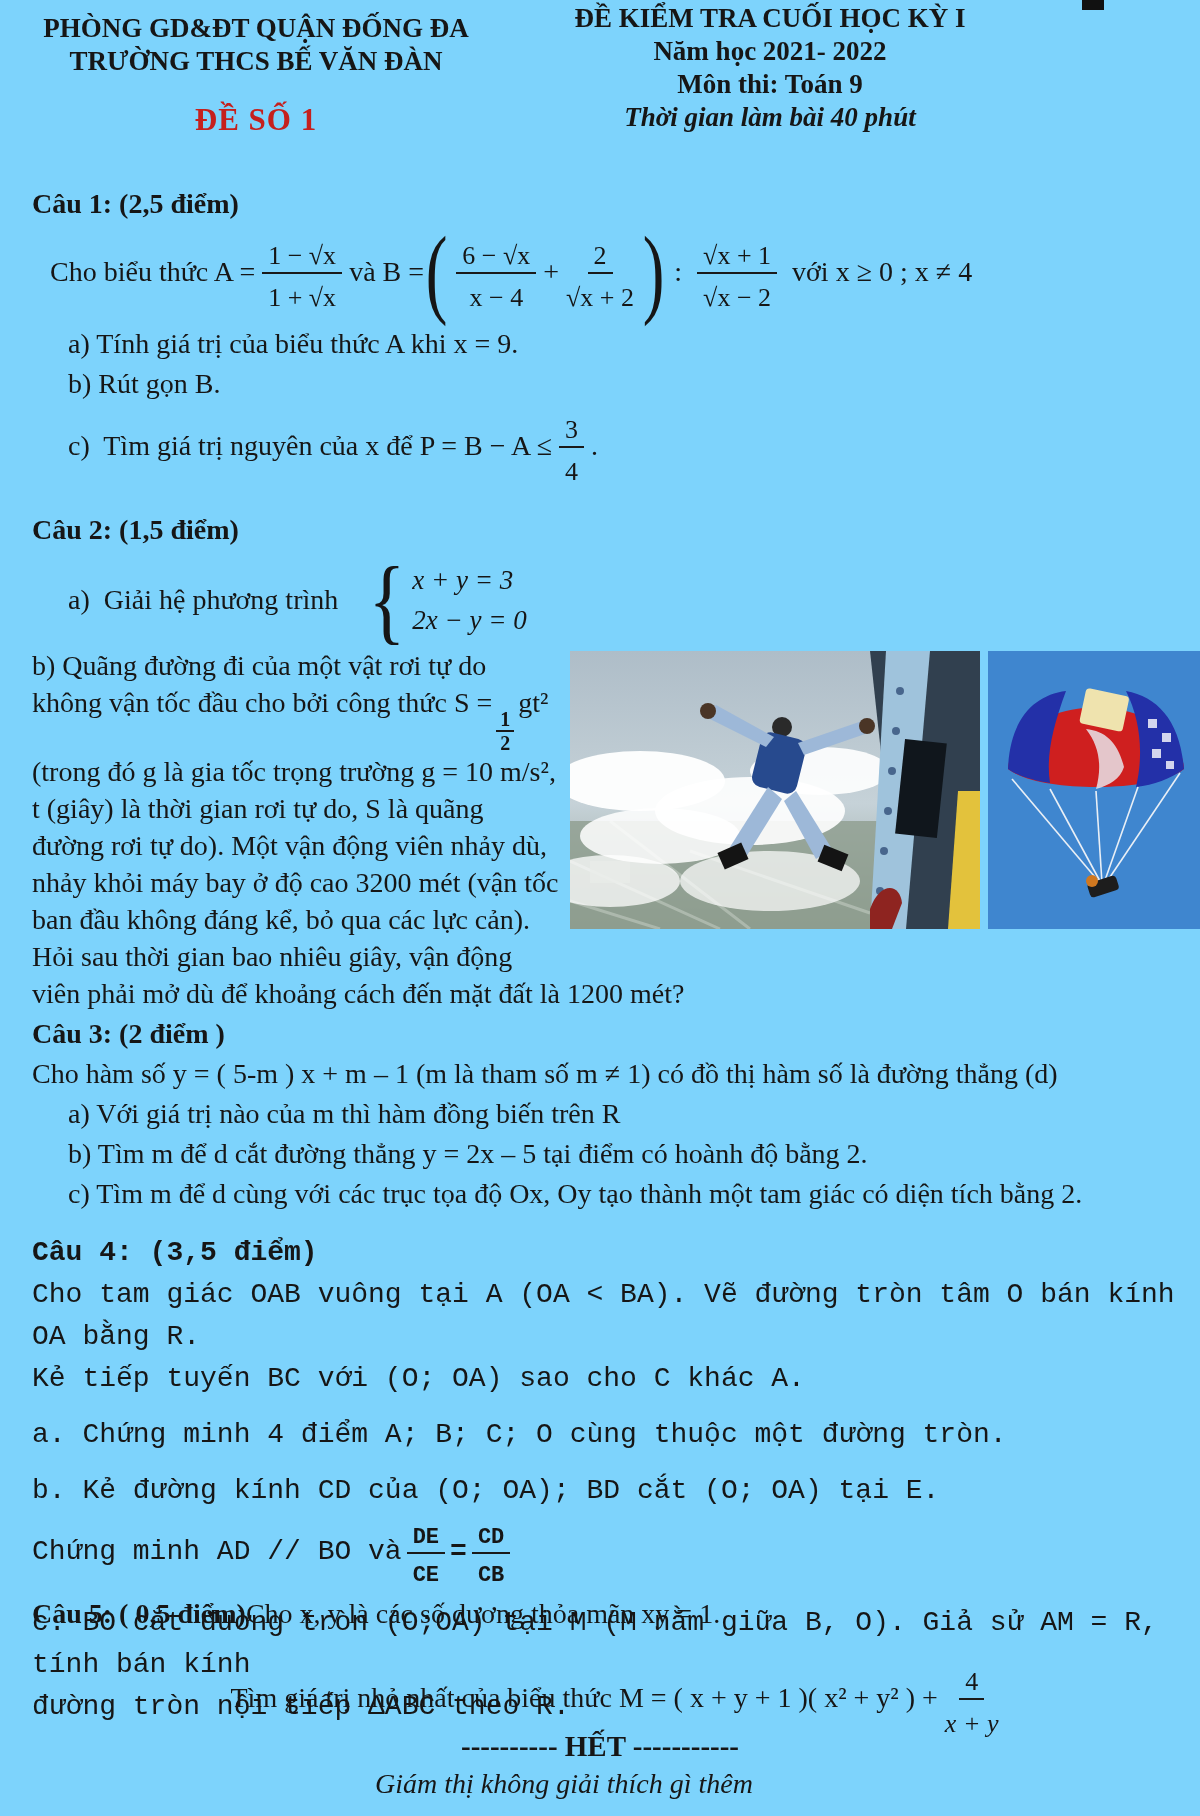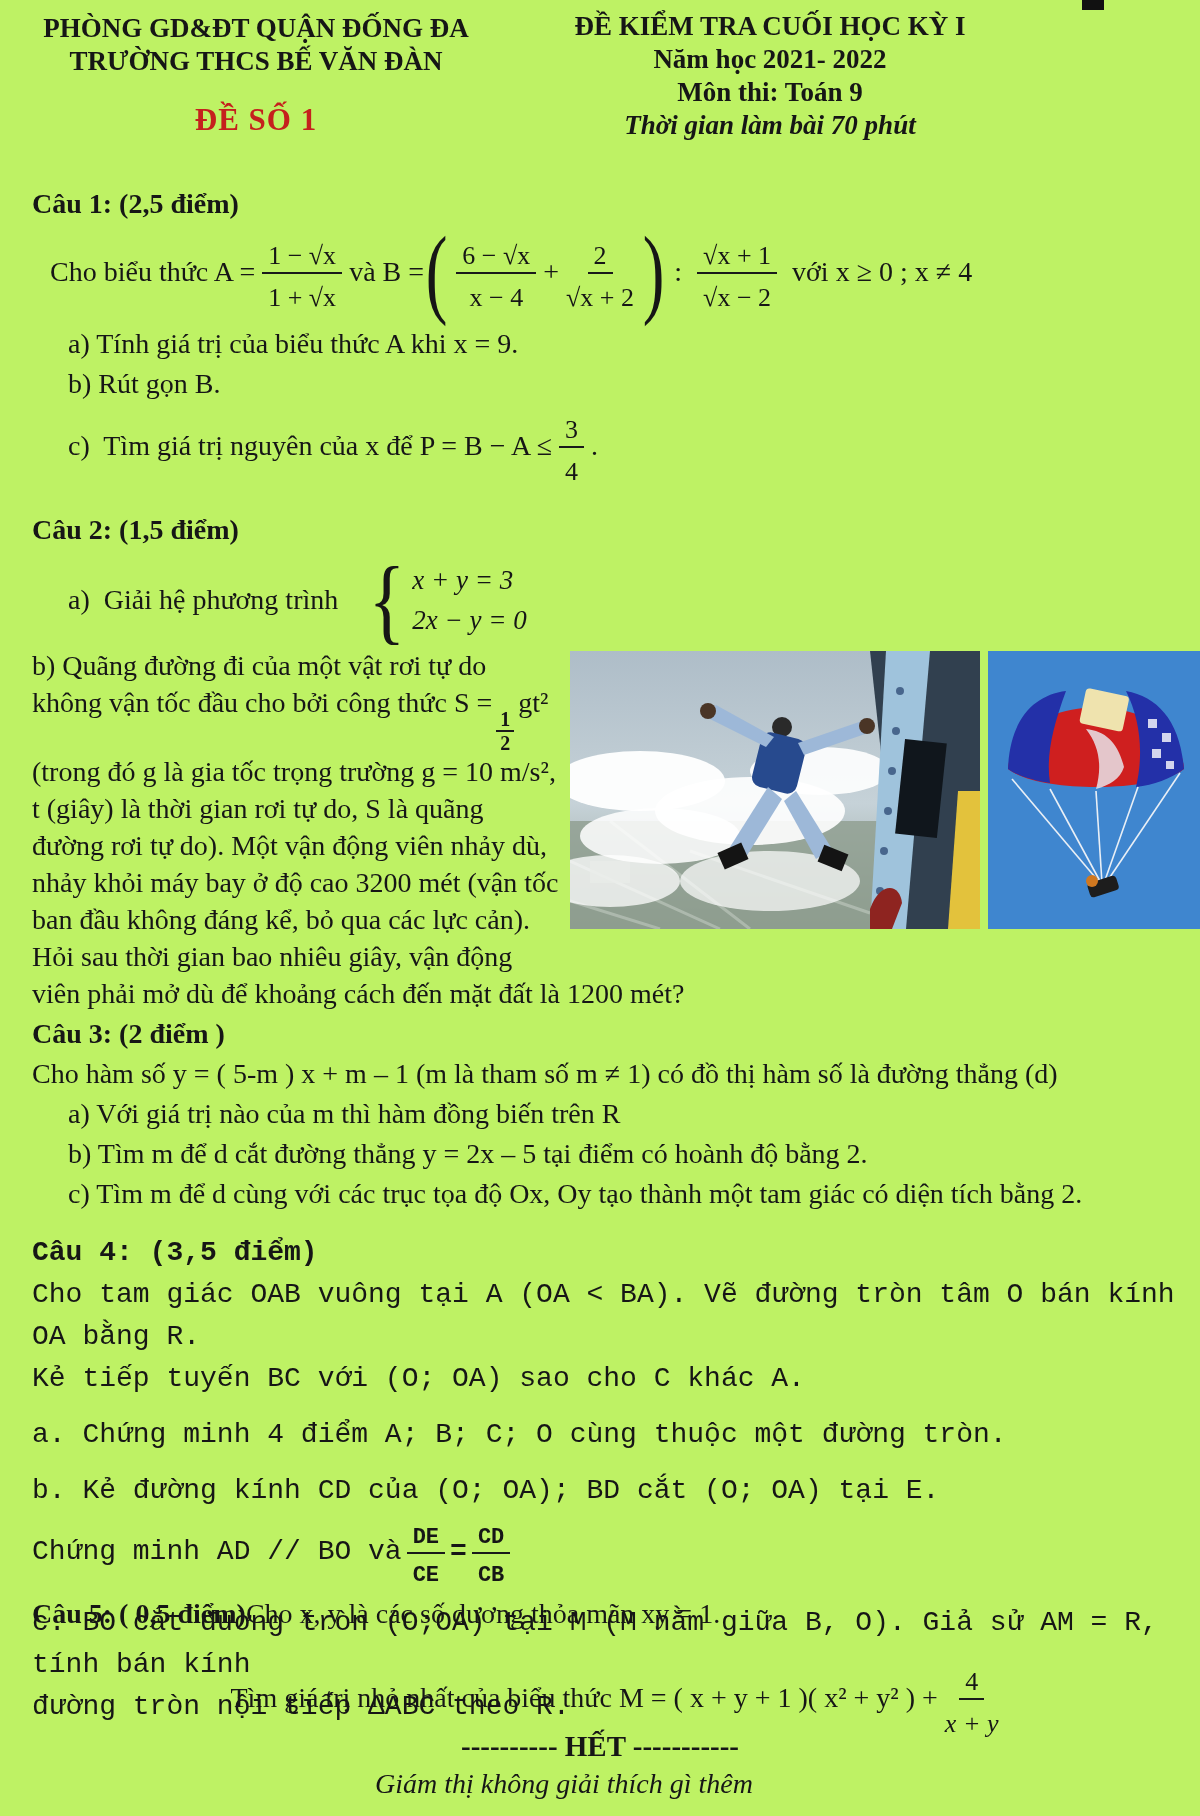--- a/index.html
+++ b/index.html
@@ -1,29 +1,29 @@
 <!DOCTYPE html>
 <html><head>
 <meta charset="utf-8">
 <style>
   html,body{margin:0;padding:0;background:#e8e8e8;}
   .page{
-    position:relative;width:1200px;height:1816px;margin:0 auto;background:#bef264;
+    position:relative;width:1200px;height:1816px;margin:0 auto;background:#7dd3fc;
     font-family:"Liberation Serif","DejaVu Serif",serif;color:#161616;
     font-size:28px;line-height:1.28;overflow:hidden;
   }
   .bold{font-weight:bold;}
   .italic{font-style:italic;}
 
   
   .hdr-left{position:absolute;left:36px;top:12px;width:440px;text-align:center;
             font-weight:bold;font-size:27px;line-height:33px;}
   .exam-code{position:absolute;left:36px;top:100px;width:440px;text-align:center;
              font-weight:bold;font-size:31px;letter-spacing:1px;}
-  .hdr-right{position:absolute;left:540px;top:10px;width:460px;text-align:center;
+  .hdr-right{position:absolute;left:540px;top:2px;width:460px;text-align:center;
              font-weight:bold;font-size:27px;line-height:33px;}
   .artifact{position:absolute;left:1082px;top:0;width:22px;height:10px;background:#111;}
 
   
   .sec{position:absolute;left:32px;width:1172px;}
   .q-title{font-weight:bold;}
   .indent{padding-left:36px;}
 
   
   .fx{display:flex;align-items:center;flex-wrap:nowrap;}
@@ -70,21 +70,21 @@
 
   <div class="hdr-left">
     <div>PHÒNG GD&amp;ĐT QUẬN ĐỐNG ĐA</div>
     <div>TRƯỜNG THCS BẾ VĂN ĐÀN</div>
   </div>
   <div class="exam-code" id="exam-code" style="color: rgb(197, 32, 29);">ĐỀ SỐ 1</div>
   <div class="hdr-right">
     <div>ĐỀ KIỂM TRA CUỐI HỌC KỲ I</div>
     <div>Năm học 2021- 2022</div>
     <div>Môn thi: Toán 9</div>
-    <div class="italic">Thời gian làm bài 70 phút</div>
+    <div class="italic">Thời gian làm bài 40 phút</div>
   </div>
 
   <div class="sec" style="top:186px;">
     <div class="q-title">Câu 1: (2,5 điểm)</div>
     <div class="fx" style="margin:10px 0 0 18px;">
       <span>Cho biểu thức A =</span>
       <span class="frac">
         <span class="num">1 − √x</span>
         <span class="den">1 + √x</span>
       </span>

